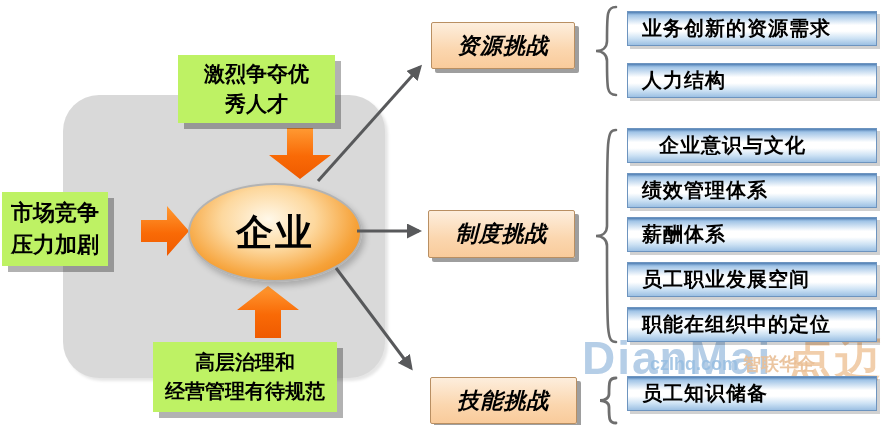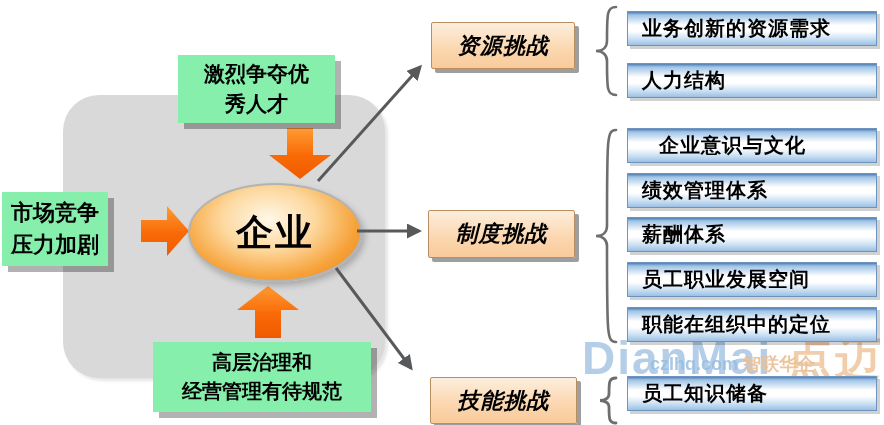--- a/index.html
+++ b/index.html
@@ -8,28 +8,28 @@
     font-family:"Liberation Sans","DejaVu Sans",sans-serif;
   }
   .abs{position:absolute;}
   
   #panel{
     left:63px;top:95px;width:322px;height:283px;border-radius:36px;
     background:#d9d9d9;box-shadow:3px 3px 3px rgba(0,0,0,0.10);z-index:0;
   }
   
   .ybox{
-    background:#86efac;color:#000;font-weight:700;text-align:center;
+    background:#bef264;color:#000;font-weight:700;text-align:center;
     display:flex;align-items:center;justify-content:center;
     white-space:pre-line;line-height:1.45;
     box-shadow:6px 6px 0 rgba(0,0,0,0.30);z-index:3;
   }
   #ybox-top{left:178px;top:55px;width:157px;height:68px;font-size:21px;}
   #ybox-left{left:2px;top:192px;width:106px;height:74px;font-size:22px;}
-  #ybox-bottom{left:153px;top:342px;width:218px;height:70px;font-size:20px;}
+  #ybox-bottom{left:153px;top:342px;width:184px;height:70px;font-size:20px;}
   
   #ellipse{
     left:188px;top:183px;width:170px;height:95px;border-radius:50%;
     background:radial-gradient(ellipse at 46% 36%, #fff8e9 0%, #fdd89e 36%, #f6a239 68%, #ef820e 95%);
     border:2px solid #b3b3b3;box-shadow:3px 4px 6px rgba(0,0,0,0.22);
     display:flex;align-items:center;justify-content:center;
     font-size:37px;font-weight:700;color:#000;z-index:2;letter-spacing:2px;
   }
   
   .oarrow{background:linear-gradient(180deg,#ff9a33 0%,#f96a06 55%,#ef5a00 100%);z-index:2;}

